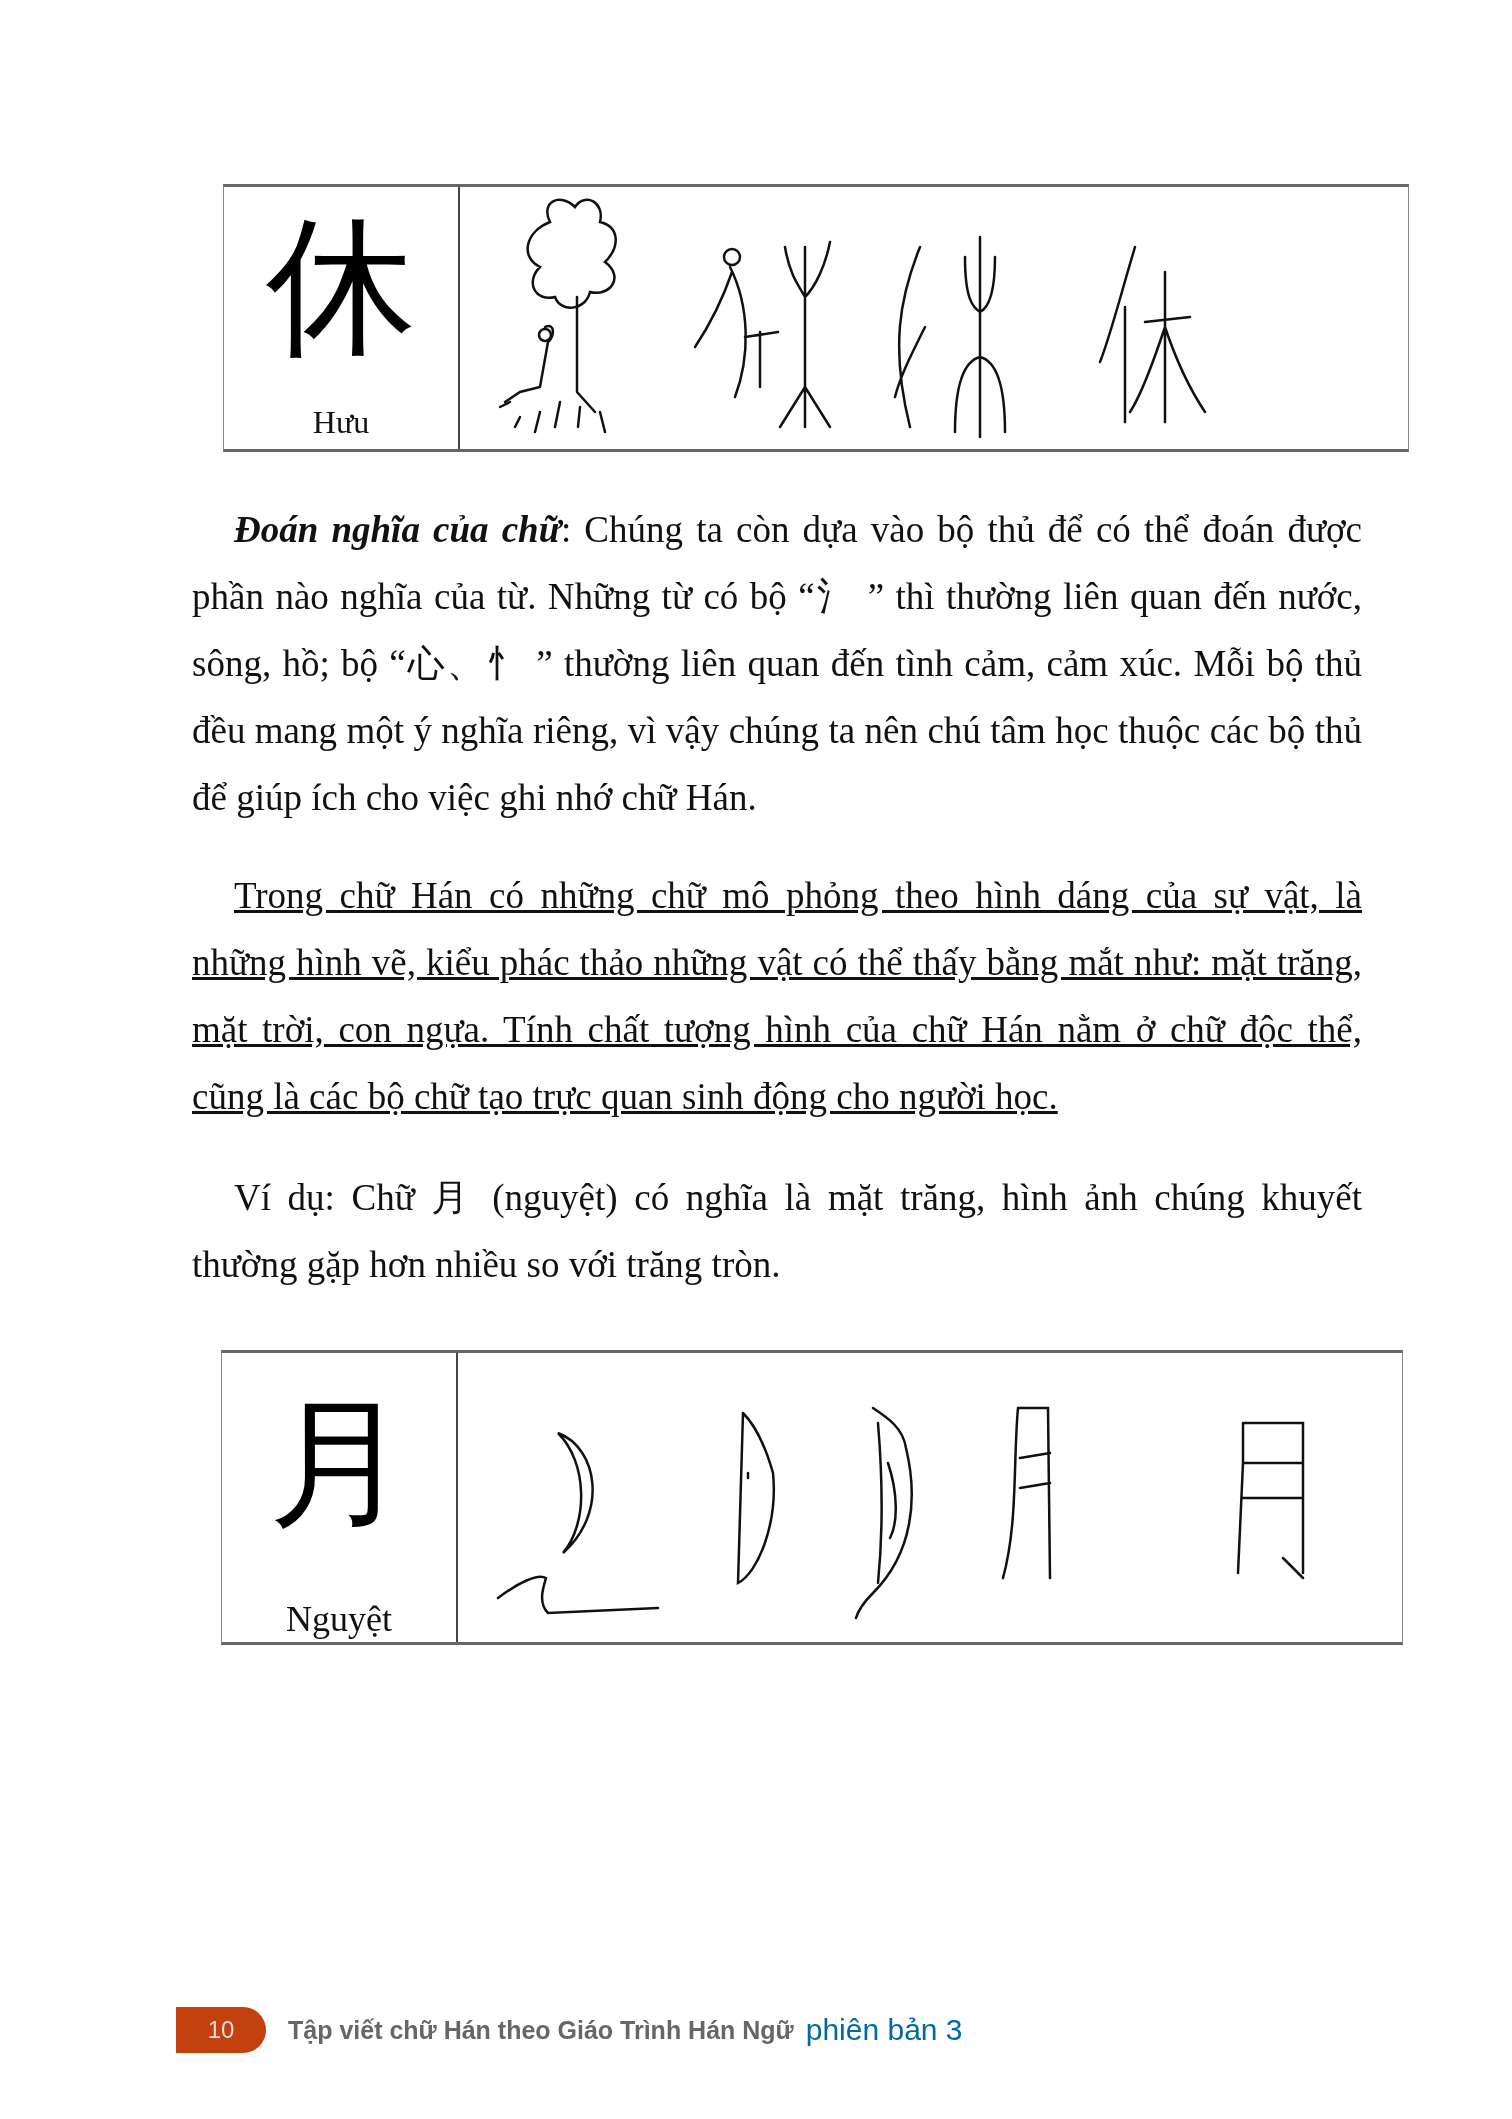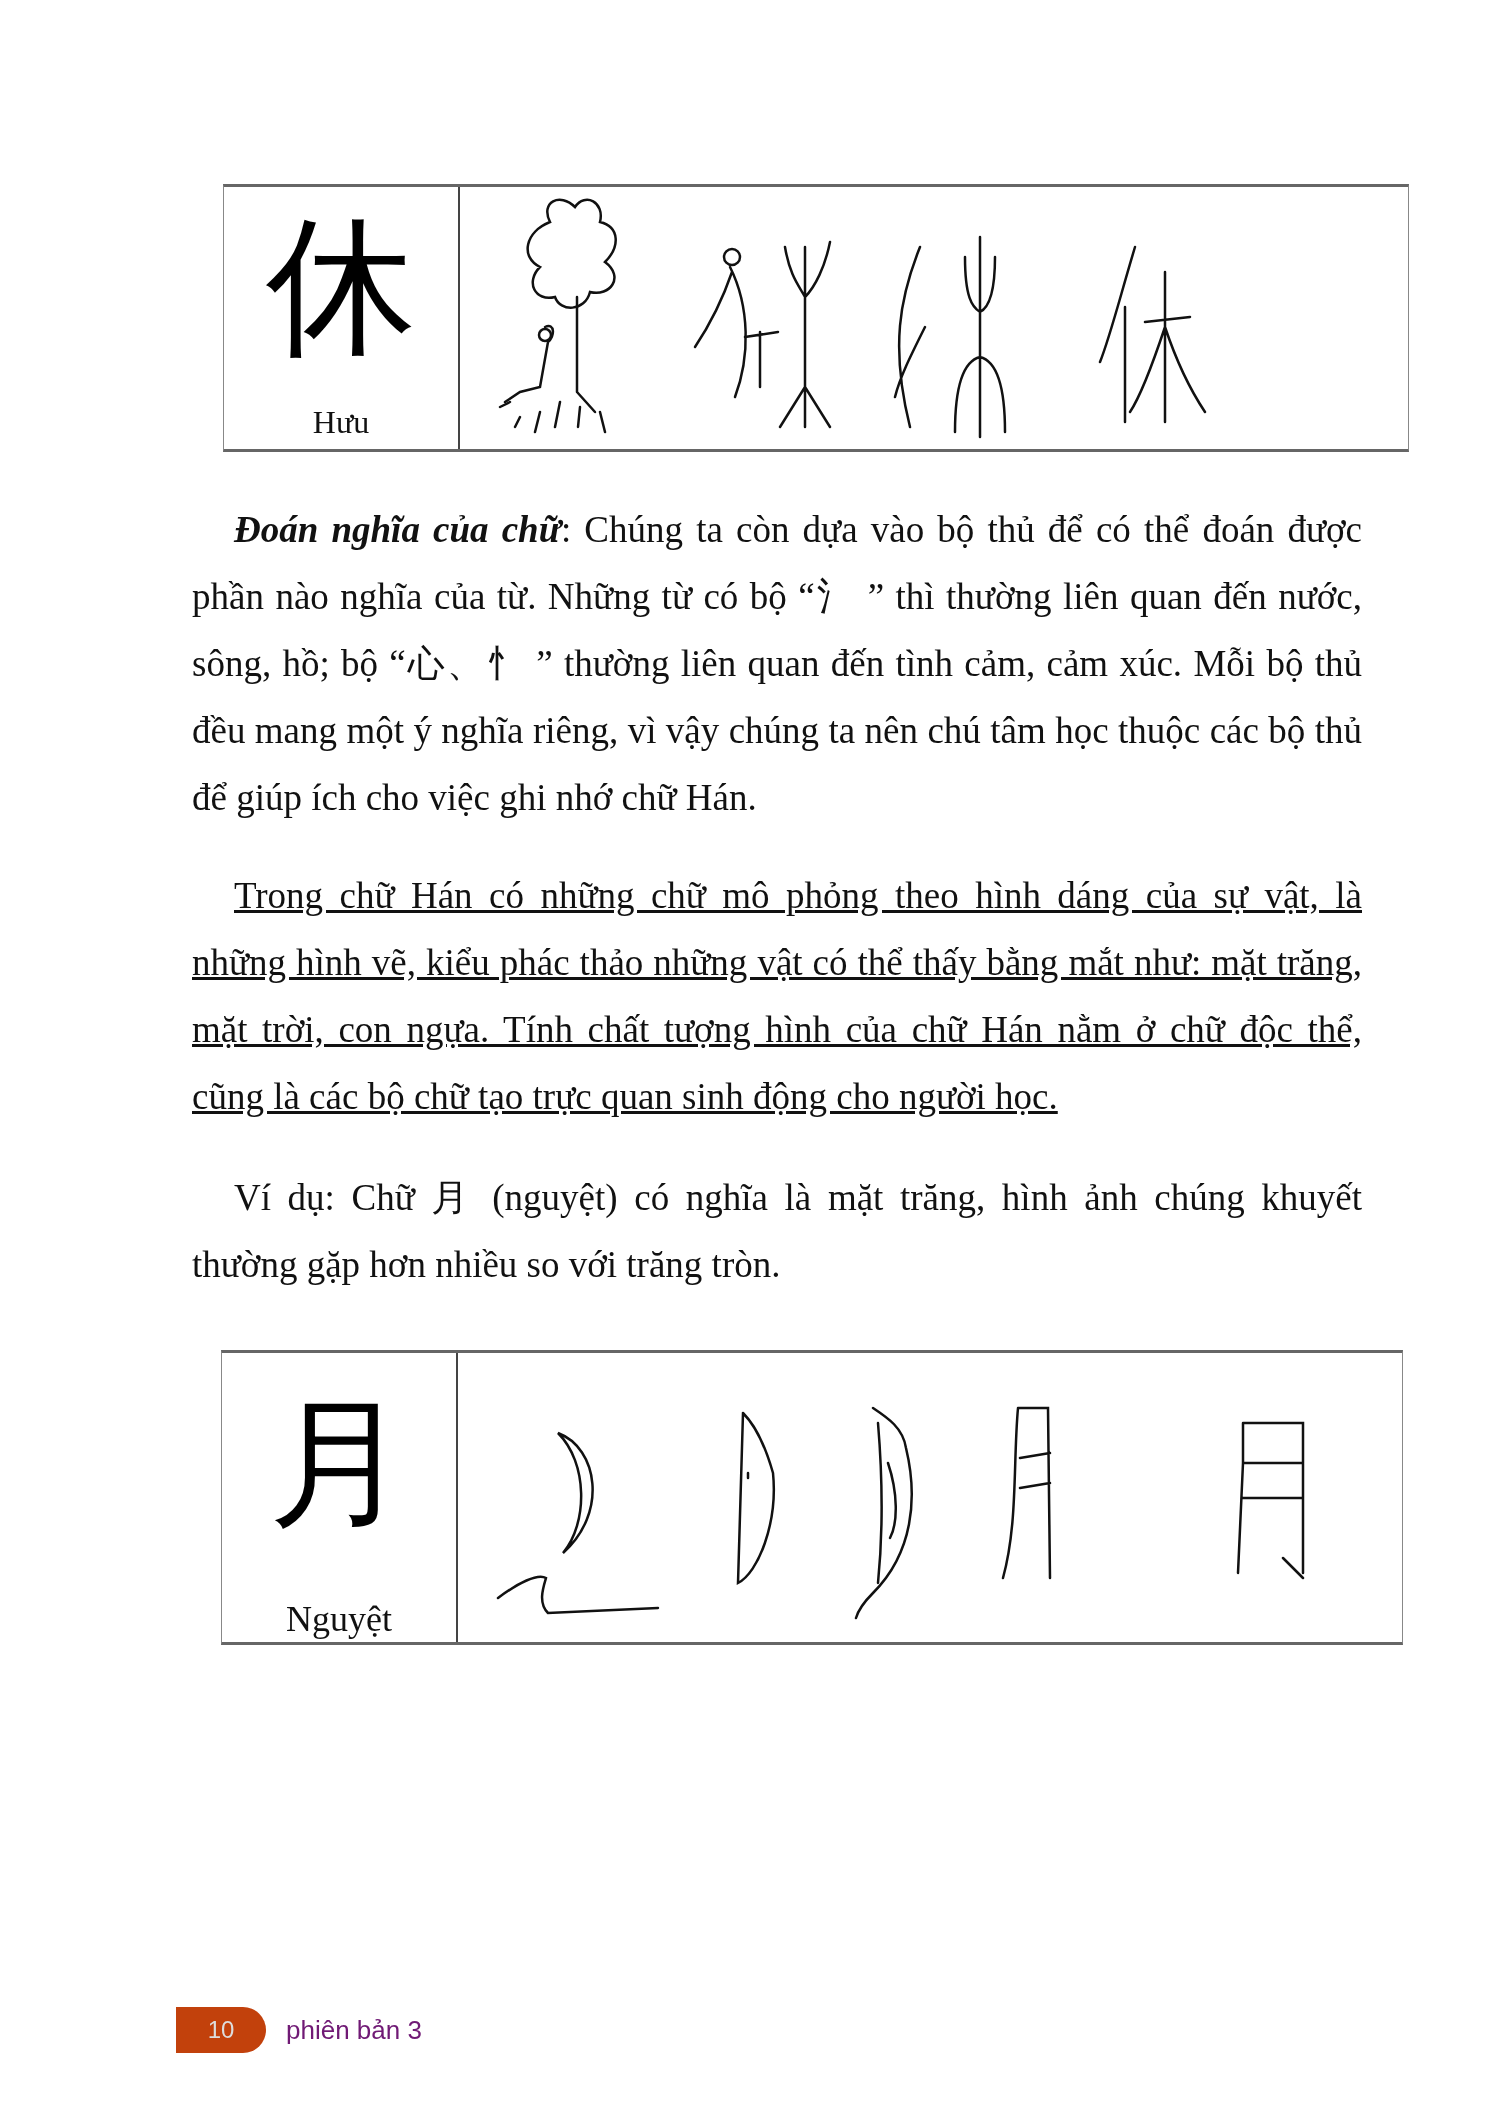--- a/index.html
+++ b/index.html
@@ -17,21 +17,21 @@
   .cell-right{position:absolute;left:236px;right:0;top:0;bottom:0;}
   .cell-right svg{width:100%;height:100%;}
   .para{position:absolute;left:176px;width:1202px;font-size:37px;line-height:67px;text-align:justify;}
   .para p{margin:16px;text-indent:42px;}
   .p1{top:480px;}
   .p2{top:846px;text-decoration:underline;}
   .p3{top:1148px;}
   .footer{position:absolute;left:176px;top:2007px;height:46px;display:flex;align-items:center;}
   .page-num{width:90px;height:46px;background:#c2410c;color:#ddd;border-radius:0 23px 23px 0;font-family:"Liberation Sans",sans-serif;font-size:24px;display:flex;align-items:center;justify-content:center;}
   .footer-title{margin-left:22px;font-family:"Liberation Sans",sans-serif;font-size:25px;color:#666;font-weight:bold;}
-  .footer-sub{margin-left:20px;font-family:"Liberation Sans",sans-serif;font-size:26px;color:#701a75;}
+  .footer-sub{margin-left:12px;font-family:"Liberation Sans",sans-serif;font-size:30px;color:#0369a1;}
 </style>
 </head>
 <body>
 
 <div class="fig fig1">
   <div class="cell-left">
     <div class="big-char">休</div>
     <div class="label">Hưu</div>
   </div>
   <div class="cell-right">
@@ -80,14 +80,15 @@
       <path d="M285 60 L280 230 C300 220 320 170 315 120 C305 85 295 70 285 60 M290 120 L290 125"></path>
       <path d="M415 55 C430 65 445 75 448 95 C460 145 455 200 415 240 M420 70 C425 130 425 180 420 230 M430 110 C440 140 440 170 432 185 M415 240 C405 250 400 258 398 265"></path>
       <path d="M560 55 C555 110 560 170 545 225 M560 55 L590 55 L592 225 M562 105 L592 100 M562 135 L592 130"></path>
       <path d="M785 70 L785 110 L780 220 M785 70 L845 70 L845 220 M785 110 L845 110 M785 145 L845 145 M825 205 L845 225"></path>
     </svg>
   </div>
 </div>
 
 <div class="footer">
   <div class="page-num">10</div>
+  <span class="footer-title">Tập viết chữ Hán theo Giáo Trình Hán Ngữ</span>
   <span class="footer-sub">phiên bản 3</span>
 </div>
 
 </body></html>

